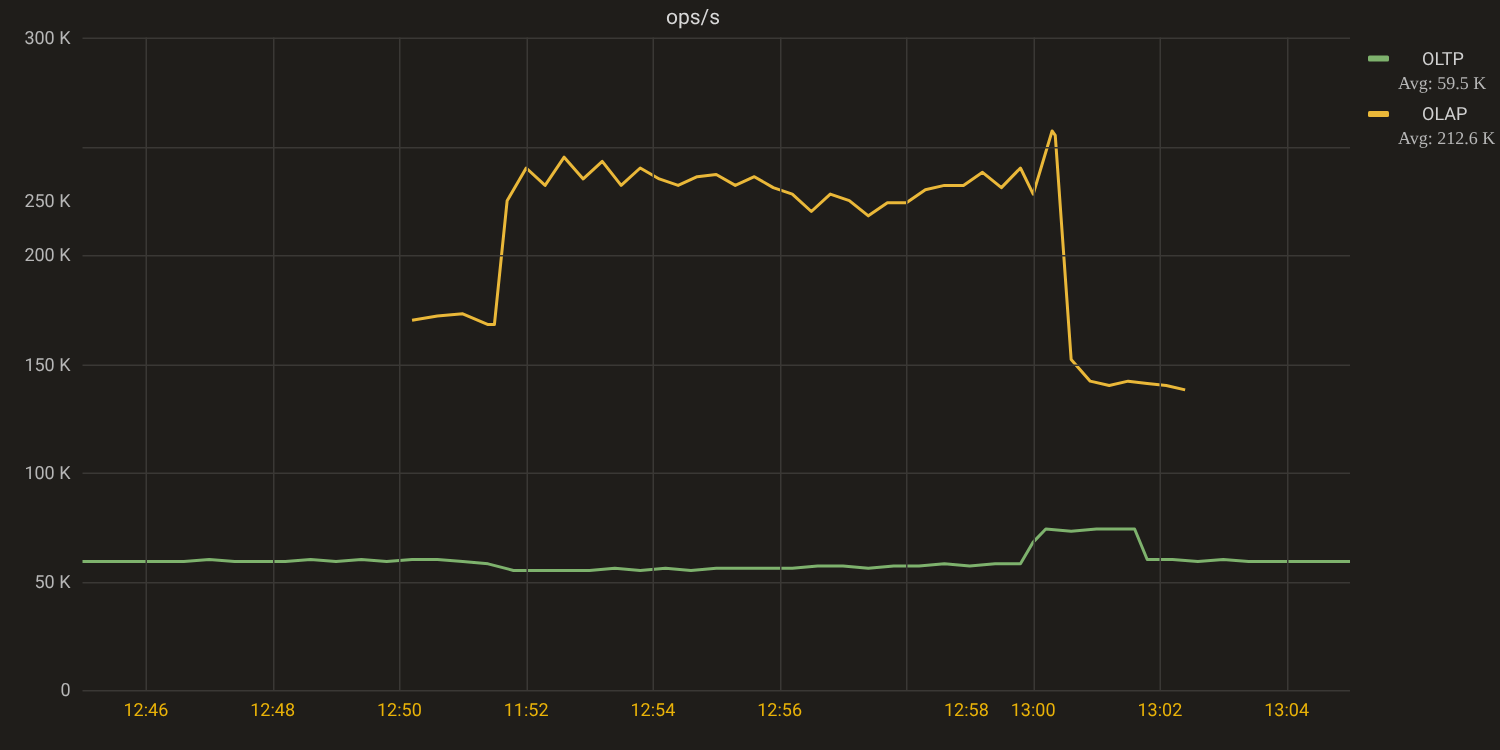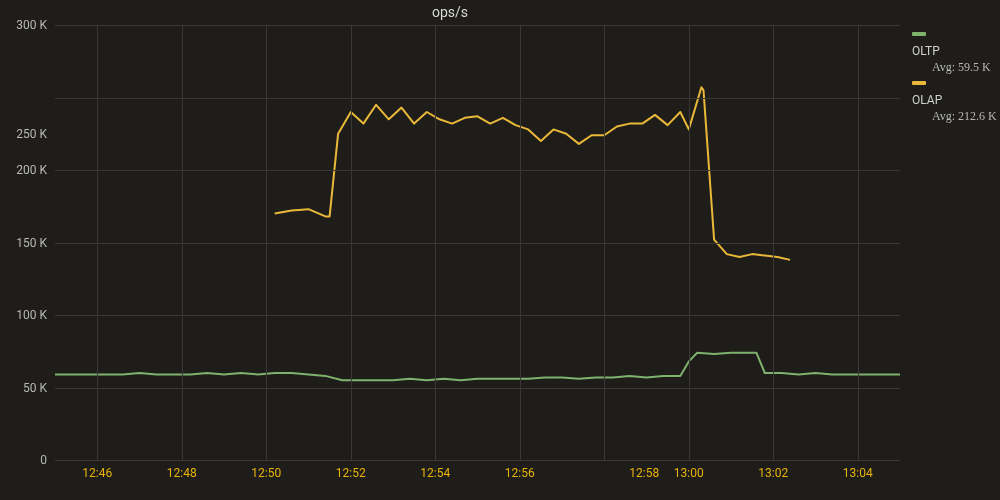--- a/index.html
+++ b/index.html
@@ -18,20 +18,21 @@
     height: 500px;
   }
   .title {
     position: absolute;
     top: 4px;
     left: 0;
     width: 900px;
     text-align: center;
     font-size: 14px;
     color: #d8d8d8;
+    padding-left: 12px;
   }
   .plot {
     position: absolute;
     left: 55px;
     top: 25px;
     width: 845px;
     height: 435px;
   }
   .grid-line-h, .grid-line-v {
     position: absolute;
@@ -68,22 +69,22 @@
   .legend {
     position: absolute;
     left: 912px;
     top: 32px;
     font-size: 12px;
     color: #d0d0d0;
   }
   .legend-item {
     margin-bottom: 2px;
     display: flex;
-    gap: 8px;
-    flex-direction: column;
+    align-items: center;
+    gap: 22px;
   }
   .legend-swatch {
     width: 14px;
     height: 4px;
     border-radius: 1px;
   }
   .legend-sub {
     margin-left: 20px;
     color: #b7b7b7;
     margin-bottom: 6px;
@@ -115,21 +116,21 @@
       <div class="y-tick" style="top: 72.5px; margin-top: 36px;">250 K</div>
       <div class="grid-line-h" style="top: 0px;"></div>
       <div class="y-tick" style="top: 0px;">300 K</div>
       <div class="grid-line-v" style="left: 42.25px;"></div>
       <div class="x-tick" style="left: 42.25px;">12:46</div>
       <div class="grid-line-v" style="left: 126.75px;"></div>
       <div class="x-tick" style="left: 126.75px;">12:48</div>
       <div class="grid-line-v" style="left: 211.25px;"></div>
       <div class="x-tick" style="left: 211.25px;">12:50</div>
       <div class="grid-line-v" style="left: 295.75px;"></div>
-      <div class="x-tick" style="left: 295.75px;">12:52</div>
+      <div class="x-tick" style="left: 295.75px;">11:52</div>
       <div class="grid-line-v" style="left: 380.25px;"></div>
       <div class="x-tick" style="left: 380.25px;">12:54</div>
       <div class="grid-line-v" style="left: 464.75px;"></div>
       <div class="x-tick" style="left: 464.75px;">12:56</div>
       <div class="grid-line-v" style="left: 549.25px;"></div>
       <div class="x-tick" style="left: 549.25px; margin-left: 40px;">12:58</div>
       <div class="grid-line-v" style="left: 633.75px;"></div>
       <div class="x-tick" style="left: 633.75px;">13:00</div>
       <div class="grid-line-v" style="left: 718.25px;"></div>
       <div class="x-tick" style="left: 718.25px;">13:02</div>

